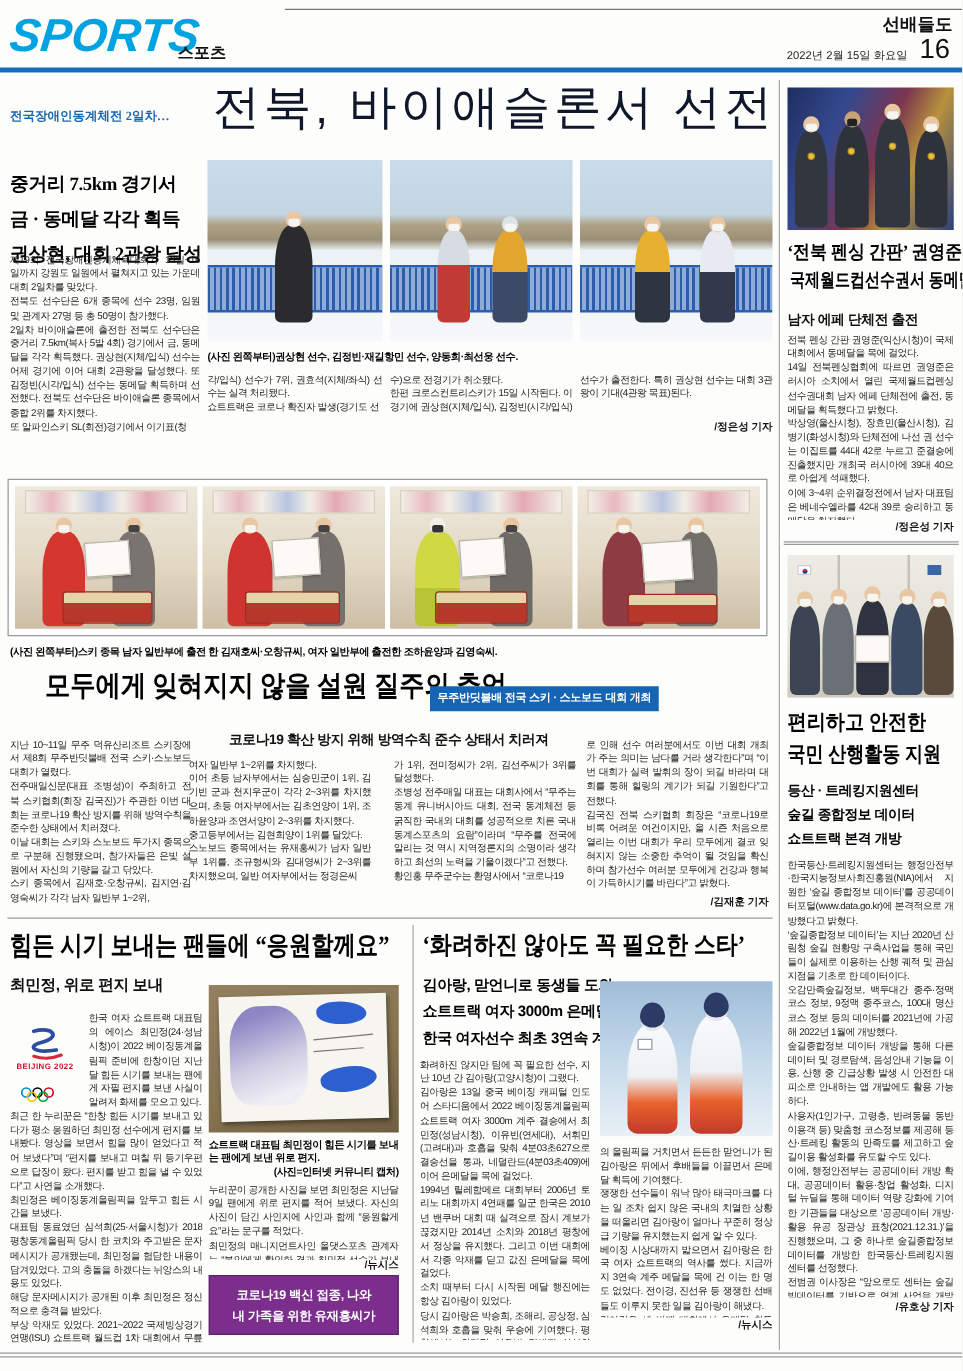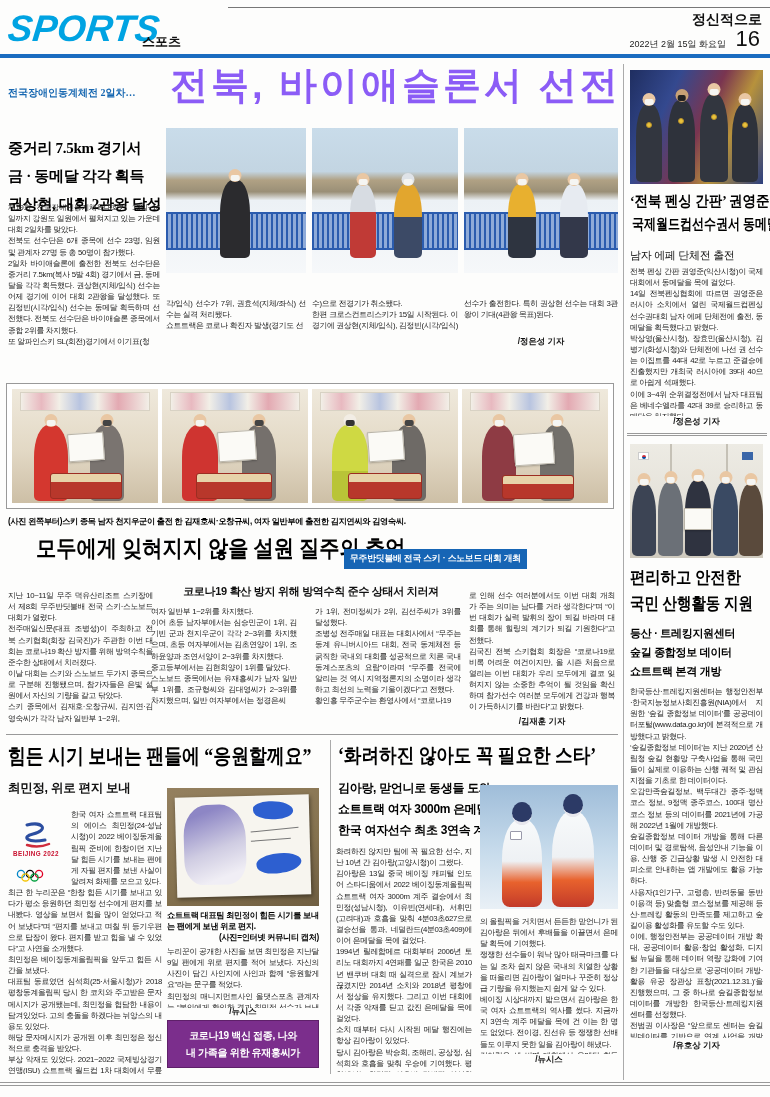--- a/index.html
+++ b/index.html
@@ -4,21 +4,21 @@
 <style>
 *{margin:0;padding:0;box-sizing:border-box}
 body{background:#e6e6e6}
 .page{position:relative;width:770px;height:1097px;background:#fdfdfc;margin:0 auto;overflow:hidden;
   font-family:"Liberation Sans","DejaVu Sans",sans-serif;color:#111}
 .abs{position:absolute}
 .serif{font-family:"Liberation Serif","DejaVu Serif",serif}
 .bodytxt{font-size:7.8px;line-height:1.43;text-align:justify;color:#1a1a1a;white-space:pre-line;
   overflow:hidden;letter-spacing:-0.3px}
 .cap{font-size:8.2px;font-weight:bold;color:#000;letter-spacing:-0.3px;line-height:1.35}
-.byline{font-size:8.4px;font-weight:bold;text-align:center;color:#111}
+.byline{font-size:8.4px;font-weight:bold;text-align:right;color:#111}
 .photo{position:absolute;overflow:hidden;background:#ddd}
 .pp{position:absolute;border-radius:42% 42% 5px 5px}
 .pp::before{content:"";position:absolute;left:50%;top:calc(var(--hs,13px) * -0.82);transform:translateX(-50%);
   width:var(--hs,13px);height:var(--hs,13px);border-radius:50%;background:var(--h,#e9c7a3)}
 .pp::after{content:"";position:absolute;left:50%;top:calc(var(--hs,13px) * -0.38);transform:translateX(-50%);
   width:calc(var(--hs,13px) * 0.66);height:calc(var(--hs,13px) * 0.42);background:var(--m,#f5f5f2);border-radius:2px}
 .fence{position:absolute;left:0;right:0;background:repeating-linear-gradient(90deg,#2b5cae 0 2px,#8fabd8 2px 5px);
   border-top:2px solid #2b5cae;border-bottom:2px solid #2b5cae}
 .ski-bg{background:linear-gradient(180deg,#c9dcea 0%,#c3d5e2 30%,#b0a184 36%,#9a8f77 44%,#ecf1f5 50%,#f6f8fa 100%)}
 .award-bg{background:linear-gradient(180deg,#efe9dc 0%,#e2d8c4 55%,#cdbfa6 100%)}
@@ -30,21 +30,21 @@
 .medal{position:absolute;width:6px;height:6px;border-radius:50%;background:#e9c23d;border:1px solid #b9922a}
 .cer-bg{background:linear-gradient(180deg,#edebe4 0%,#e4e1d8 60%,#cfcabe 100%)}
 .letter-bg{background:linear-gradient(160deg,#94805f 0%,#85724f 60%,#6f5e41 100%)}
 .lettercard{position:absolute;left:6%;top:7%;width:88%;height:85%;background:#f7f5ef;transform:rotate(-1.5deg);
   box-shadow:1px 2px 4px rgba(0,0,0,.45)}
 .skate-bg{background:linear-gradient(180deg,#9fbdd9 0%,#c8dcec 55%,#e9f0f6 100%)}
 .skater{position:absolute;border-radius:45% 45% 8px 8px;
   background:linear-gradient(180deg,#f8fafb 0%,#eef1f4 48%,#e8622d 72%,#c23a2a 100%)}
 .skater::before{content:"";position:absolute;left:50%;top:-17px;transform:translateX(-50%);
   width:20px;height:20px;border-radius:50%;background:#2c3a66;border-bottom:3px solid #e8e8ee}
-.hl-sans{font-weight:700;color:#8b5cf6}
+.hl-sans{font-weight:400;color:#0f172a}
 .hl-serif{font-family:"Liberation Serif","DejaVu Serif",serif;font-weight:bold;color:#000;white-space:nowrap}
 .deckline{font-weight:bold;color:#000;letter-spacing:-0.3px}
 .rule-h{position:absolute;background:#999}
 .dbl{border-top:1px solid #999;border-bottom:1px solid #999;background:transparent!important}
 .badge{position:absolute;background:#1665b5;color:#fff;font-weight:bold;font-size:8.8px;
   padding:4px 6px;white-space:nowrap;letter-spacing:-0.2px}
 .banner-purple{position:absolute;background:#7b2e8c;color:#fff;display:flex;flex-direction:column;
   justify-content:center;align-items:center;gap:3px;border:1px solid #5e2069}
 .banner-purple div{font-size:10px;font-weight:bold;letter-spacing:-0.3px}
 .bjlogo{float:left;width:56px;height:64px;margin:2px 7px 2px 0;text-align:center}
@@ -54,21 +54,21 @@
 .scrib{position:absolute;background:#2d5fd0;border-radius:40% 55% 45% 50%}
 </style>
 </head>
 <body>
 
 <div class="page">
 
   <div class="abs" style="left:228px;right:0;top:7px;height:1px;background:#777"></div>
   <div class="abs" style="left:8px;top:8px;font-size:37px;font-style:italic;font-weight:bold;color:#00a3e2;transform:skewX(-6deg);letter-spacing:0">SPORTS</div>
   <div class="abs" style="left:142px;top:33px;font-size:13px;font-weight:bold">스포츠</div>
-  <div class="abs serif" style="right:8px;top:11px;font-size:14px;font-weight:bold">정신적으로</div>
+  <div class="abs serif" style="right:8px;top:11px;font-size:14px;font-weight:bold">선배들도</div>
   <div class="abs" style="right:44px;top:38px;font-size:9px;color:#222">2022년 2월 15일 화요일</div>
   <div class="abs" style="right:10px;top:26px;font-size:22px;font-weight:500">16</div>
   <div class="abs" style="left:0;right:0;top:54px;height:4px;background:#1b6cc0"></div>
 
   <div class="abs" style="left:623px;top:64px;width:1px;height:1016px;background:#aaa"></div>
 
   <div class="abs serif" style="left:8px;top:86px;font-size:10px;font-weight:bold;color:#1667b1">전국장애인동계체전 2일차…</div>
   <div class="abs hl-sans" style="left:170px;top:60px;font-size:38px;letter-spacing:3px;white-space:nowrap">전북, 바이애슬론서 선전</div>
   <div class="abs serif" style="left:8px;top:134px;font-size:15px;line-height:28px">
     <div class="deckline">중거리 7.5km 경기서</div>
@@ -88,20 +88,21 @@
     <div class="fence" style="top:58%;height:26%"></div>
     <div class="pp" style="left:38px;top:56px;width:26px;height:74px;background:linear-gradient(180deg,#d7dce2 0 38%,#c03a36 38%);--h:#e9c7a3"></div>
     <div class="pp" style="left:82px;top:56px;width:28px;height:74px;background:linear-gradient(180deg,#e2a62e 0 45%,#3c4a66 45%);--h:#dfe3e8"></div>
   </div>
   <div class="photo ski-bg" style="left:464px;top:128px;width:154px;height:145px">
     <div class="fence" style="top:58%;height:26%"></div>
     <div class="pp" style="left:44px;top:56px;width:28px;height:74px;background:linear-gradient(180deg,#e8b02f 0 45%,#2e3440 45%);--h:#e9c7a3"></div>
     <div class="pp" style="left:96px;top:56px;width:28px;height:74px;background:linear-gradient(180deg,#e7ebf1 0 45%,#33384a 45%);--h:#e9c7a3"></div>
   </div>
 
+  <div class="abs cap" style="left:166px;top:280px;width:452px">(사진 왼쪽부터)권상현 선수, 김정빈·재길항민 선수, 양동희·최선웅 선수.</div>
   <div class="abs bodytxt" style="left:166px;top:298px;width:140px;height:50px">각/입식) 선수가 7위, 권효석(지체/좌식) 선수는 실격 처리됐다.
 쇼트트랙은 코로나 확진자 발생(경기도 선</div>
   <div class="abs bodytxt" style="left:312px;top:298px;width:146px;height:50px">수)으로 전경기가 취소됐다.
 한편 크로스컨트리스키가 15일 시작된다. 이 경기에 권상현(지체/입식), 김정빈(시각/입식)</div>
   <div class="abs bodytxt" style="left:464px;top:298px;width:154px;height:38px">선수가 출전한다. 특히 권상현 선수는 대회 3관왕이 기대(4관왕 목표)된다.</div>
   <div class="abs byline" style="left:464px;top:336px;width:154px">/정은성 기자</div>
 
   <div class="abs" style="left:6px;top:383px;width:608px;height:126px;border:1px solid #999;background:#fff">
     <div class="photo award-bg" style="left:5px;top:5px;width:146px;height:114px">
       <div class="awbanner"></div>
@@ -126,21 +127,21 @@
     </div>
     <div class="photo award-bg" style="left:455px;top:5px;width:146px;height:114px">
       <div class="awbanner"></div>
       <div class="pp" style="left:20px;top:36px;width:34px;height:76px;background:#8e3b44;--h:#e9c7a3;--m:#f5f5f2"></div>
       <div class="pp" style="left:78px;top:36px;width:34px;height:76px;background:#73706b;--h:#e9c7a3;--m:#f5f5f2"></div>
       <div class="cert" style="left:52px;top:44px;width:40px;height:32px"></div>
       <div class="gift" style="left:40px;bottom:4px;width:72px;height:24px"></div>
     </div>
   </div>
 
-  <div class="abs cap" style="left:8px;top:516px;width:600px">(사진 왼쪽부터)스키 종목 남자 천지우군이 출전 한 김재호씨·오창규씨, 여자 일반부에 출전한 김지연씨와 김영숙씨.</div>
+  <div class="abs cap" style="left:8px;top:516px;width:600px">(사진 왼쪽부터)스키 종목 남자 일반부에 출전 한 김재호씨·오창규씨, 여자 일반부에 출전한 조하윤양과 김영숙씨.</div>
   <div class="abs hl-serif" style="left:36px;top:533px;font-size:23px;letter-spacing:0;transform:scaleX(.88);transform-origin:left">모두에게 잊혀지지 않을 설원 질주의 추억</div>
   <div class="badge" style="left:344px;top:549px">무주반딧불배 전국 스키 · 스노보드 대회 개최</div>
   <div class="abs" style="left:162px;top:584px;width:298px;text-align:center;font-size:11px;font-weight:bold;letter-spacing:-0.3px">코로나19 확산 방지 위해 방역수칙 준수 상태서 치러져</div>
   <div class="abs bodytxt" style="left:8px;top:590px;width:145px;height:140px">지난 10~11일 무주 덕유산리조트 스키장에서 제8회 무주반딧불배 전국 스키·스노보드대회가 열렸다.
 전주매일신문(대표 조병성)이 주최하고 전북 스키협회(회장 김국진)가 주관한 이번 대회는 코로나19 확산 방지를 위해 방역수칙을 준수한 상태에서 치러졌다.
 이날 대회는 스키와 스노보드 두가지 종목으로 구분해 진행됐으며, 참가자들은 은빛 설원에서 자신의 기량을 갈고 닦았다.
 스키 종목에서 김재호·오창규씨, 김지연·김영숙씨가 각각 남자 일반부 1~2위,</div>
   <div class="abs bodytxt" style="left:151px;top:606px;width:146px;height:124px">여자 일반부 1~2위를 차지했다.
 이어 초등 남자부에서는 심승민군이 1위, 김기빈 군과 천지우군이 각각 2~3위를 차지했으며, 초등 여자부에서는 김초연양이 1위, 조하윤양과 조연서양이 2~3위를 차지했다.
 중고등부에서는 김현희양이 1위를 달았다.
@@ -228,21 +229,21 @@
     <div class="pp" style="left:38px;top:30px;width:27px;height:82px;background:#2e323b;--h:#c9a276;--m:#222"></div>
     <div class="pp" style="left:70px;top:24px;width:28px;height:88px;background:#32363f;--h:#e9c7a3;--m:#f5f5f2"></div>
     <div class="pp" style="left:102px;top:34px;width:26px;height:78px;background:#2e323b;--h:#e9c7a3;--m:#f5f5f2"></div>
     <div class="medal" style="left:16px;top:52px"></div>
     <div class="medal" style="left:48px;top:48px"></div>
     <div class="medal" style="left:81px;top:44px"></div>
     <div class="medal" style="left:112px;top:52px"></div>
   </div>
   <div class="abs hl-serif" style="left:630px;top:192px;font-size:15px;transform:scaleX(.9);transform-origin:left">‘전북 펜싱 간판’ 권영준</div>
   <div class="abs hl-serif" style="left:632px;top:215px;font-size:15px;transform:scaleX(.8);transform-origin:left">국제월드컵선수권서 동메달</div>
-  <div class="abs" style="left:630px;top:248px;font-size:11px;font-weight:normal;letter-spacing:-0.3px">남자 에페 단체전 출전</div>
+  <div class="abs" style="left:630px;top:248px;font-size:11px;font-weight:bold;letter-spacing:-0.3px">남자 에페 단체전 출전</div>
   <div class="abs bodytxt" style="left:630px;top:266px;width:133px;height:150px">전북 펜싱 간판 권영준(익산시청)이 국제대회에서 동메달을 목에 걸었다.
 14일 전북펜싱협회에 따르면 권영준은 러시아 소치에서 열린 국제월드컵펜싱선수권대회 남자 에페 단체전에 출전, 동메달을 획득했다고 밝혔다.
 박상영(울산시청), 장효민(울산시청), 김병기(화성시청)와 단체전에 나선 권 선수는 이집트를 44대 42로 누르고 준결승에 진출했지만 개최국 러시아에 39대 40으로 아쉽게 석패했다.
 이에 3~4위 순위결정전에서 남자 대표팀은 베네수엘라를 42대 39로 승리하고 동메달을 차지했다.
 한편 권영준은 지난해 도쿄올림픽에서 남자 에페 단체전 동메달을 획득하기도 했다.</div>
   <div class="abs byline" style="left:630px;top:416px;width:133px">/정은성 기자</div>
 
   <div class="rule-h dbl" style="left:627px;top:433px;width:140px;height:3px"></div>
 
   <div class="photo cer-bg" style="left:630px;top:444px;width:133px;height:114px">

